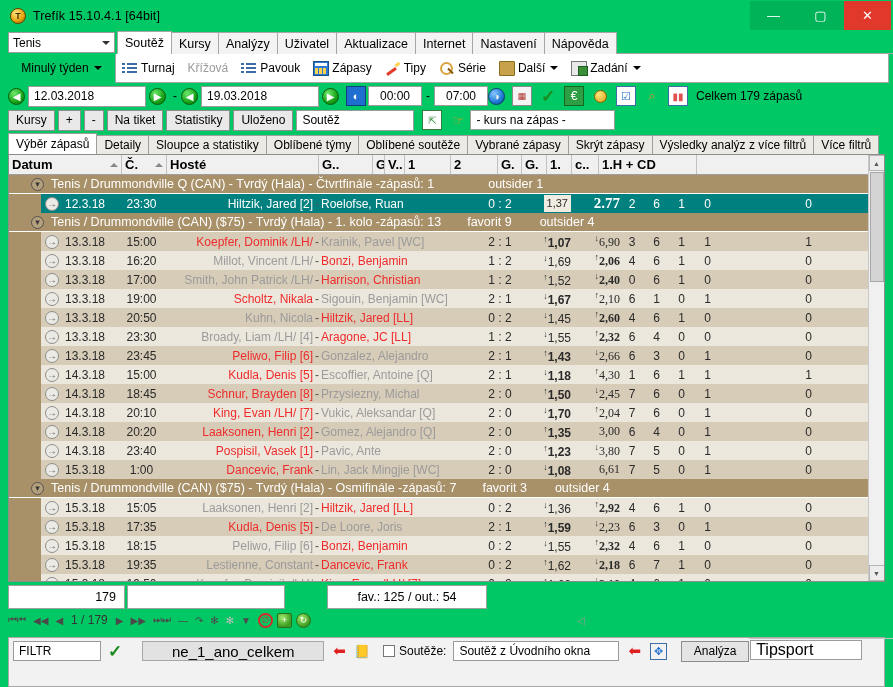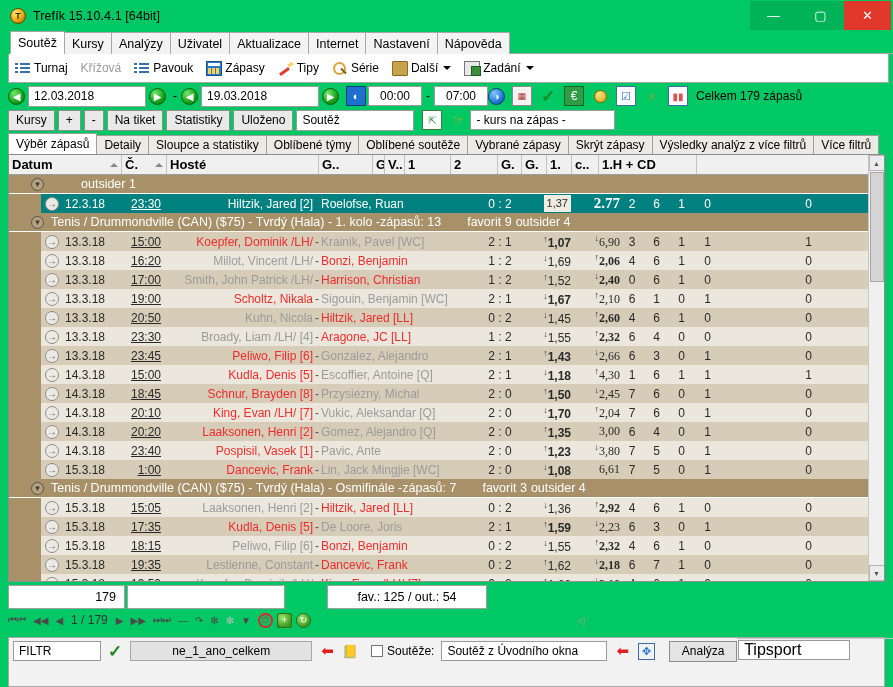--- a/index.html
+++ b/index.html
@@ -226,21 +226,21 @@
     border-bottom: 1px solid #fff;
   }
   .grp .exp {
     width: 13px; height: 13px; border-radius: 50%;
     border: 1px solid #55534d; margin-left: 22px; margin-right: 7px;
     display: flex; align-items: center; justify-content: center;
     font-size: 9px; color: #3a3a3a; background: #b5a07e; flex: 0 0 13px;
   }
   .grp-title { white-space: nowrap; }
   .grp-meta { margin-left: 26px; white-space: nowrap; }
-  .grp-meta2 { margin-left: 4px; white-space: nowrap; }
+  .grp-meta2 { margin-left: 28px; white-space: nowrap; }
 
   .row {
     display: flex; align-items: center; height: 19px;
     font-size: 12px; color: #2a2a2a; white-space: nowrap;
   }
   .row.odd { background: #ece7dd; }
   .row.even { background: #d6ccb8; }
   .row.sel { background: #00807f; color: #fff; }
   .gutter {
     width: 32px; flex: 0 0 32px; background: #a89068;
@@ -250,21 +250,21 @@
   .arrowcell {
     width: 22px; flex: 0 0 22px; display: flex; align-items: center; justify-content: center;
   }
   .arrowcell .ab {
     width: 14px; height: 14px; border-radius: 50%;
     border: 1px solid #8d8d8d; background: #eceae4;
     display: flex; align-items: center; justify-content: center;
     font-size: 10px; color: #5d5d5d; line-height: 1;
   }
   .c-date { width: 59px; flex: 0 0 59px; text-align: left; padding-left: 2px; }
-  .c-time { width: 45px; flex: 0 0 45px; text-align: right; padding-right: 6px; text-decoration: underline; }
+  .c-time { width: 45px; flex: 0 0 45px; text-align: center; padding-right: 6px; }
   .c-home { width: 146px; flex: 0 0 146px; text-align: right; overflow: hidden; }
   .c-sep  { width: 8px; flex: 0 0 8px; text-align: center; color: #555; }
   .c-away { width: 152px; flex: 0 0 152px; text-align: left; overflow: hidden; }
   .c-score{ width: 54px; flex: 0 0 54px; text-align: center; }
   .c-o1   { width: 46px; flex: 0 0 46px; text-align: right; padding-right: 2px; position: relative; }
   .c-o2   { width: 47px; flex: 0 0 47px; text-align: right; padding-left: 2px; position: relative; font-family: Liberation Serif, serif; }
   .c-g1   { width: 24px; flex: 0 0 24px; text-align: center; }
   .c-g2   { width: 25px; flex: 0 0 25px; text-align: center; }
   .c-n1   { width: 25px; flex: 0 0 25px; text-align: center; }
   .c-cc   { width: 27px; flex: 0 0 27px; text-align: center; }
@@ -328,23 +328,23 @@
     background: #f2f2f2; border: 1px solid #a8a8a8;
     display: flex; flex-direction: row;
   }
   .brow1 { display: flex; align-items: center; height: 26px; padding-left: 4px; }
   .brow2 { display: flex; align-items: center; height: 22px; border-top: 1px solid #c6c6c6; }
   .fcombo {
     height: 20px; width: 88px; background: #fff; border: 1px solid #9b9b9b;
     display: flex; align-items: center; padding-left: 5px; position: relative; font-size: 12px;
   }
   .filtername {
-    height: 20px; width: 182px; margin-left: 8px;
+    height: 20px; width: 182px; margin-left: 20px;
     background: #e2e2e2; border: 1px solid #a6a6a6;
-    display: flex; align-items: center; justify-content: center; font-size: 12px;
+    display: flex; align-items: center; justify-content: center; font-size: 15px;
   }
   .redarrow { color: #e02020; font-size: 15px; margin: 0 9px; }
   .chk {
     width: 12px; height: 12px; background: #fff; border: 1px solid #767676;
     margin-right: 4px; flex: 0 0 12px;
   }
   .bcombo2 {
     height: 20px; width: 166px; background: #fff; border: 1px solid #9b9b9b;
     display: flex; align-items: center; padding-left: 5px; position: relative; font-size: 12px;
   }
@@ -391,20 +391,30 @@
       <div class="win-btn max">
           <span>▢</span>
         </div>
       <div class="win-btn close">
           <span>✕</span>
         </div>
     </div>
   </div>
 
   <div class="menustrip">
+    <div class="left-selects">
+      <div class="combo">
+        <span>Tenis</span>
+        <span class="arrow"></span>
+      </div>
+      <div class="linkbtn">
+        <span>Minulý týden</span>
+        <span class="caret"></span>
+      </div>
+    </div>
     <div class="menupanel">
       <div class="menubar" id="menubar">
           <div class="menuitem active">
             <span>Soutěž</span>
           </div>
           <div class="menuitem">
             <span>Kursy</span>
           </div>
           <div class="menuitem">
             <span>Analýzy</span>
@@ -603,20 +613,21 @@
           <span>c..</span>
         </div>
         <div class="gh" style="flex: 0 0 98px; align-items: center;">
           <span>1.H + CD</span>
         </div>
         <div class="gh" style="flex: 1 1 auto;"></div>
       </div>
     <div class="gbody" id="gridbody">
         <div class="grp">
           <span class="exp">▾</span>
+          <span class="grp-title">Tenis / Drummondville Q (CAN)  - Tvrdý (Hala) - Čtvrtfinále -zápasů: 1</span>
           <span class="grp-meta"></span>
           <span class="grp-meta2">outsider 1</span>
         </div>
         <div class="row sel">
           <span class="gutter"></span>
           <span class="arrowcell">
             <span class="ab">→</span>
           </span>
           <span class="c-date">12.3.18</span>
           <span class="c-time">23:30</span>

